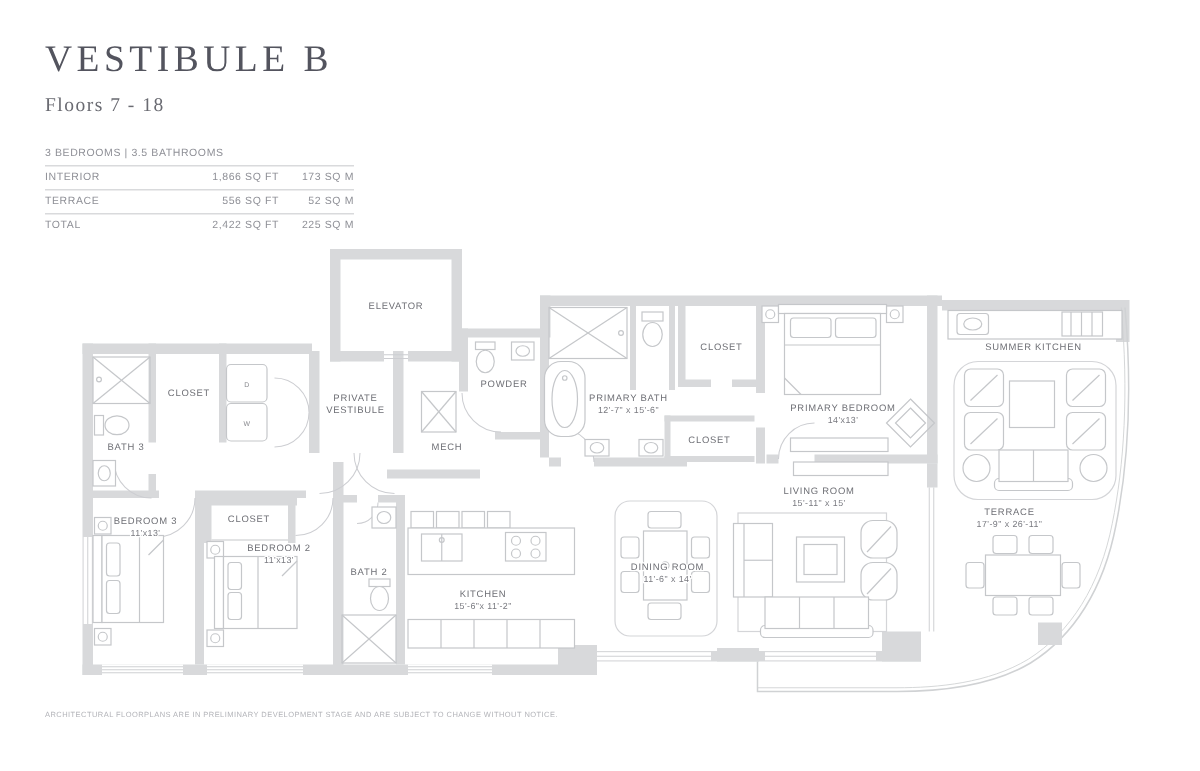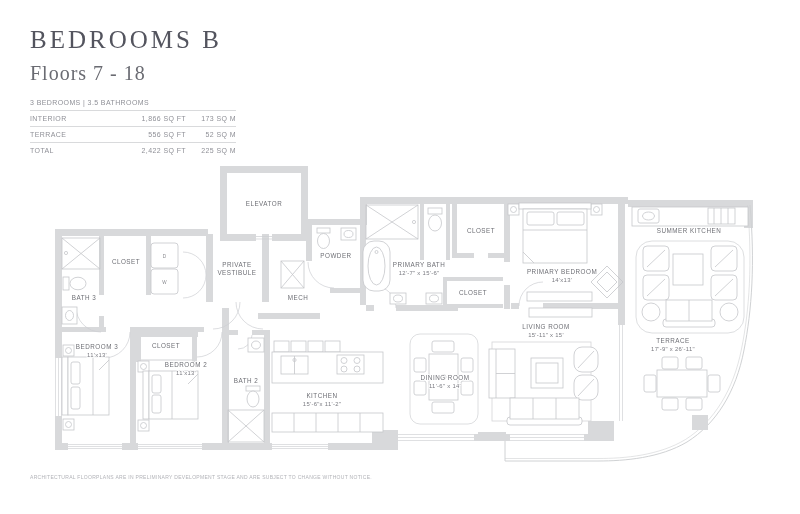--- a/index.html
+++ b/index.html
@@ -1,21 +1,21 @@
 <!DOCTYPE html>
 <html><head>
 <meta charset="utf-8">
 <style>
   html,body{margin:0;padding:0;}
   body{width:800px;height:514px;position:relative;background:#ffffff;overflow:hidden;
        font-family:"Liberation Sans",sans-serif;}
   .page-title{position:absolute;left:30px;top:26px;font-family:"Liberation Serif",serif;
        font-size:25px;font-weight:400;letter-spacing:3px;color:#53545e;}
   .page-subtitle{position:absolute;left:30px;top:62px;font-family:"Liberation Serif",serif;
-       font-size:20px;font-weight:400;letter-spacing:1px;color:#6a6b72;}
+       font-size:13px;font-weight:400;letter-spacing:1px;color:#6a6b72;}
   .stats{position:absolute;left:30px;top:96px;width:206px;color:#8f9097;font-size:7px;letter-spacing:0.4px;}
   .stats-header{padding:3px 0 4px 0;border-bottom:1px solid #d9dadc;}
   .stats-row{display:flex;align-items:center;padding:4px 0;border-bottom:1px solid #d9dadc;}
   .stats-row.last{border-bottom:none;}
   .s-label{flex:1;text-align:left;}
   .s-sqft{width:76px;text-align:right;}
   .s-sqm{width:50px;text-align:right;}
   .disclaimer{position:absolute;left:30px;top:474px;font-size:5px;letter-spacing:0.3px;color:#b2b3b8;}
   svg#plan{position:absolute;left:0;top:0;}
   .wall{fill:#d8d9db;}
@@ -28,21 +28,21 @@
   .win{stroke:#c9cbce;stroke-width:0.6;}
   .lbl{font-family:"Liberation Sans",sans-serif;font-size:6.3px;letter-spacing:0.5px;fill:#6e6f75;
        text-anchor:middle;paint-order:stroke;stroke:#ffffff;stroke-width:1.6px;}
   .dims{font-family:"Liberation Sans",sans-serif;font-size:5.9px;letter-spacing:0.3px;fill:#797a80;
        text-anchor:middle;paint-order:stroke;stroke:#ffffff;stroke-width:1.6px;}
   .tiny{font-family:"Liberation Sans",sans-serif;font-size:4.6px;fill:#87888d;text-anchor:middle;}
 </style>
 </head>
 <body>
 
-<div class="page-title">BEDROOMS B</div>
+<div class="page-title">VESTIBULE B</div>
 <div class="page-subtitle">Floors 7 - 18</div>
 
 <div class="stats">
   <div class="stats-header">3 BEDROOMS | 3.5 BATHROOMS</div>
   <div class="stats-row">
     <span class="s-label">INTERIOR</span>
     <span class="s-sqft">1,866 SQ FT</span>
     <span class="s-sqm">173 SQ M</span>
   </div>
   <div class="stats-row">

